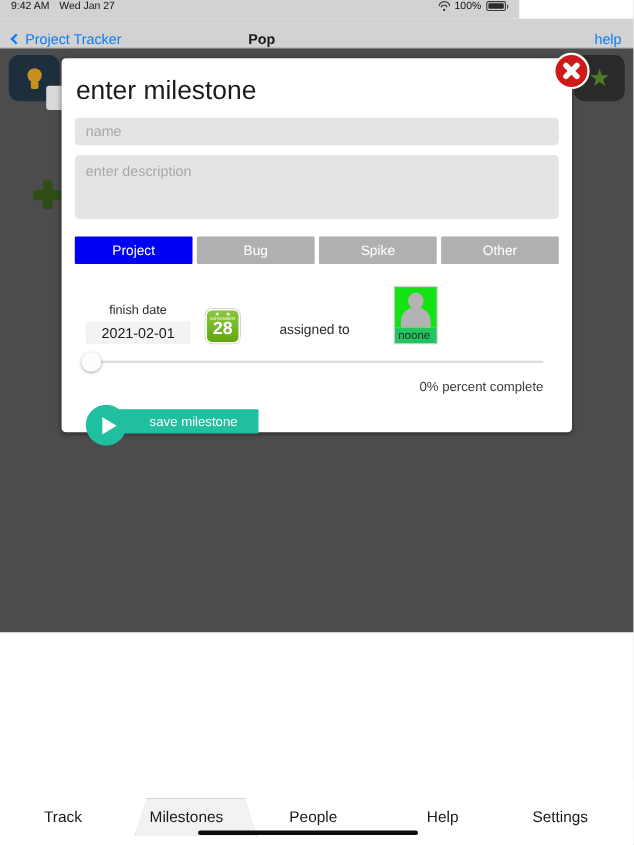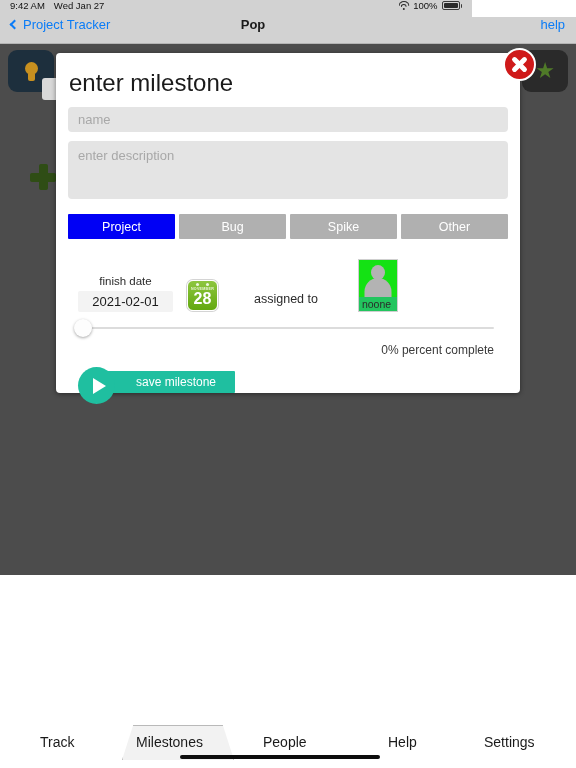--- a/index.html
+++ b/index.html
@@ -33,30 +33,30 @@
   .battery .body {
     width: 18px; height: 8.5px; border: 1px solid #3a3a3a; border-radius: 2px;
     padding: 1px; display: block;
   }
   .battery .fill { display: block; width: 100%; height: 100%; background: #2b2b2b; border-radius: 1px; }
   .battery .cap { width: 1.5px; height: 4px; background: #3a3a3a; border-radius: 0 1px 1px 0; margin-left: 1px; }
 
   
   .nav-bar {
     position: absolute; top: 17px; left: 0; width: 576px; height: 27px;
-    background: #d2d2d2; display: flex; align-items: flex-start; padding: 0 11px;
+    background: #d2d2d2; display: flex; align-items: flex-end; padding: 0 11px;
     border-bottom: 1px solid #b4b4b4;
   }
   .nav-back { display: flex; align-items: center; gap: 4px; color: #0a7cf7; font-size: 13px; }
   .chev {
     width: 7px; height: 7px; border-left: 2px solid #0a7cf7; border-bottom: 2px solid #0a7cf7;
     transform: rotate(45deg); display: inline-block; margin-right: 1px;
   }
   .nav-title {
-    position: absolute; left: 15px; width: 476px; text-align: center;
+    position: absolute; left: 0; width: 476px; text-align: center;
     font-size: 13px; font-weight: bold; color: #1a1a1a; pointer-events: none;
   }
   .nav-help { margin-left: auto; color: #0a7cf7; font-size: 13px; position: relative; z-index: 2; }
 
   
   .content {
     position: absolute; top: 44px; left: 0; width: 576px; height: 531px;
     background: #4c4c4c; overflow: hidden;
   }
   .bg-tile {

